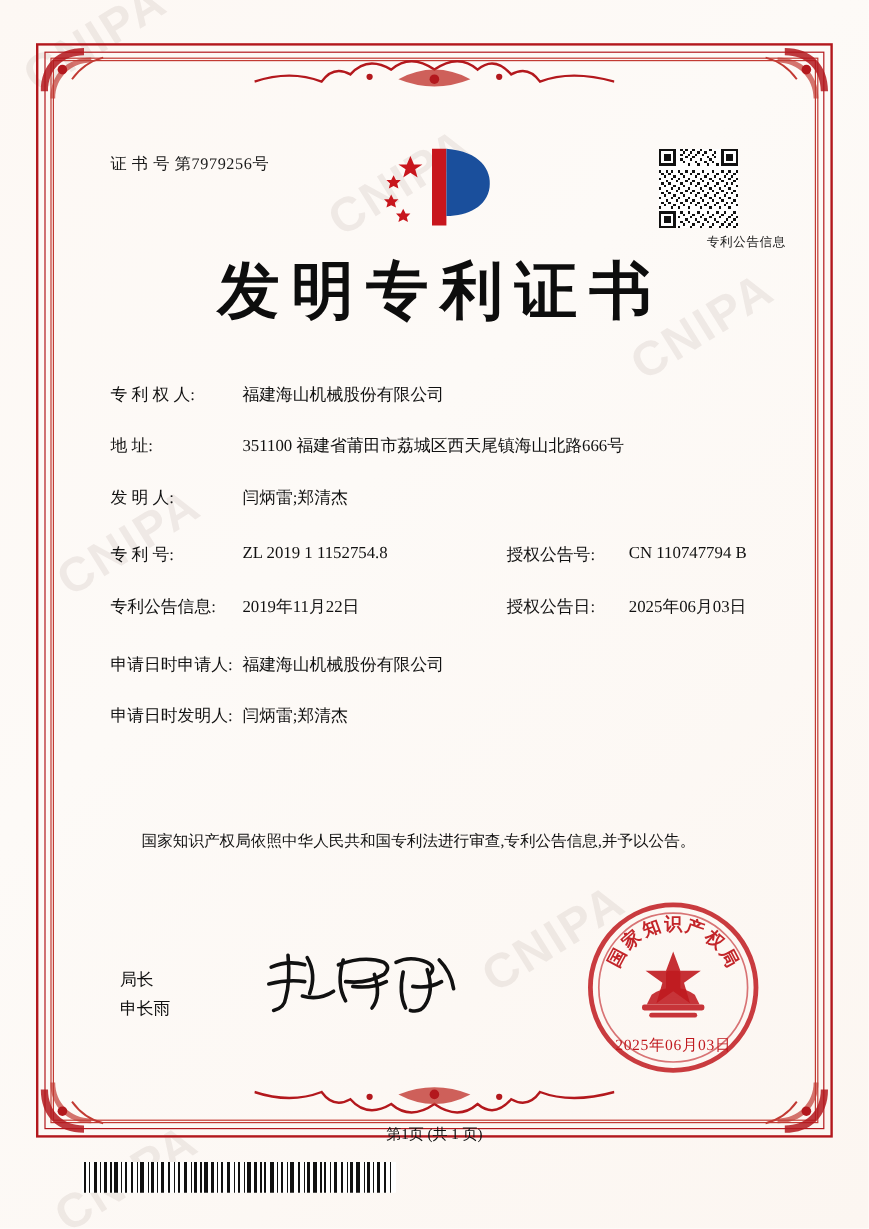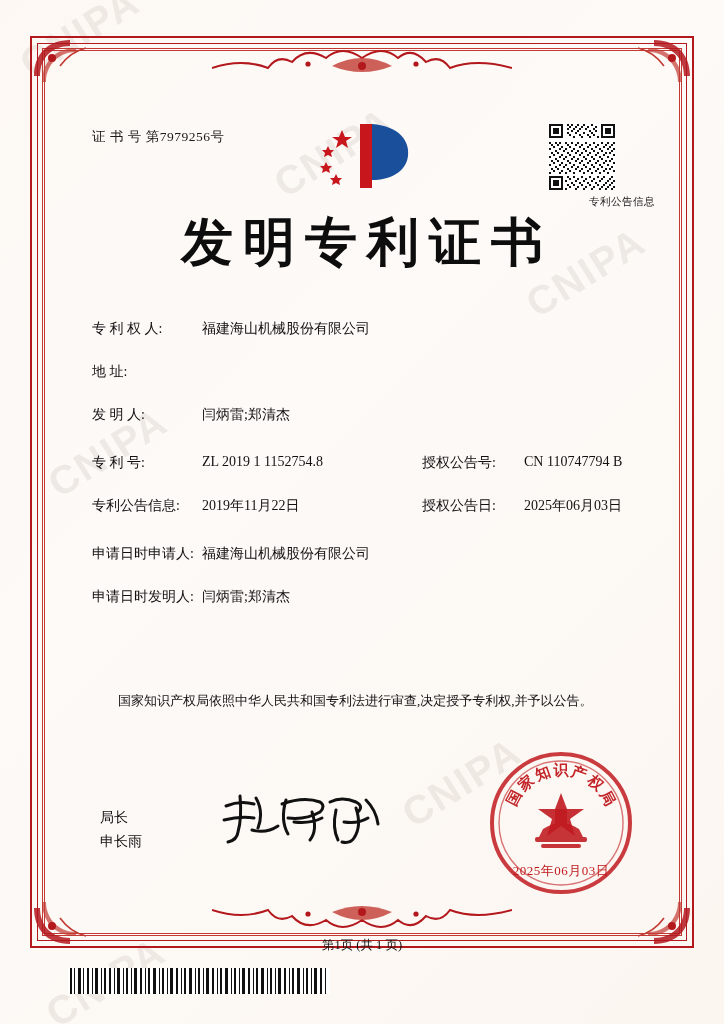--- a/index.html
+++ b/index.html
@@ -553,20 +553,21 @@
   <div class="fields">
 
 
     <div class="row" style="margin-top:24px;">
       <span class="lbl">专 利 权 人:</span>
       <span class="val">福建海山机械股份有限公司</span>
     </div>
 
     <div class="row">
       <span class="lbl">地        址:</span>
+      <span class="val">351100 福建省莆田市荔城区西天尾镇海山北路666号</span>
     </div>
 
     <div class="row">
       <span class="lbl">发  明  人:</span>
       <span class="val">闫炳雷;郑清杰</span>
     </div>
 
     <div class="row row2" style="margin-top:28px;">
       <span class="lbl">专  利  号:</span>
       <span class="val">ZL 2019 1 1152754.8</span>
@@ -587,21 +588,21 @@
     </div>
 
     <div class="row">
       <span class="lbl" style="width:106px;">申请日时发明人:</span>
       <span class="val">闫炳雷;郑清杰</span>
     </div>
 
   </div>
 
   <div class="legal">
-    <p class="indent">国家知识产权局依照中华人民共和国专利法进行审查,决定授予专利权,并予以公告。</p>
+    <p class="indent">国家知识产权局依照中华人民共和国专利法进行审查,专利公告信息,并予以公告。</p>
   </div>
 
   <div class="signer">
     <div>局长</div>
     <div>申长雨</div>
   </div>
 
   <div class="sig-img">
     <svg width="170" height="64" viewBox="0 0 170 64">
       <g stroke="#111" fill="none" stroke-width="3" stroke-linecap="round">

